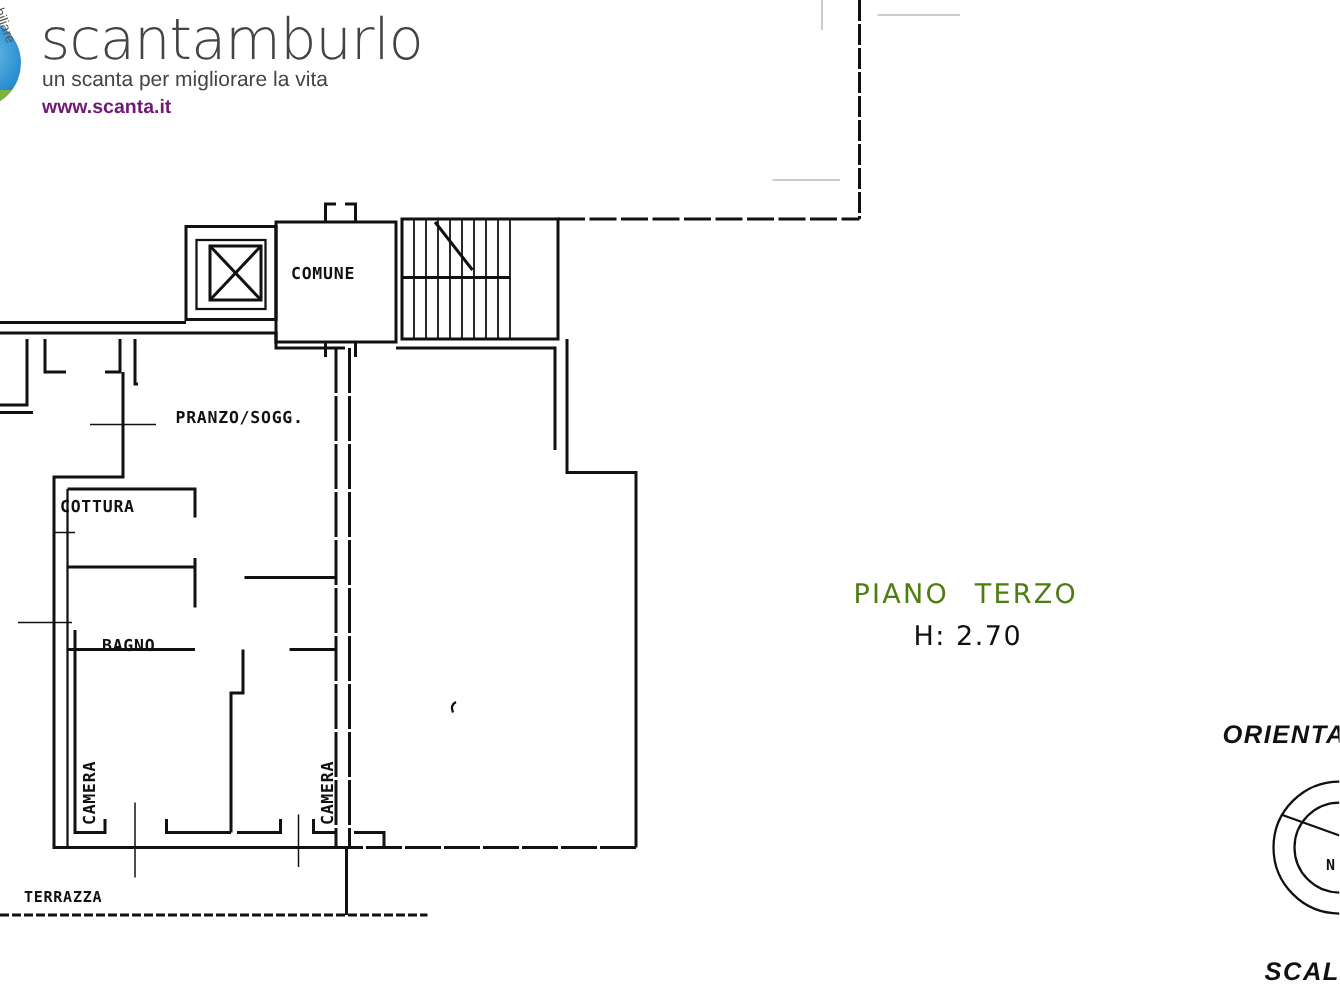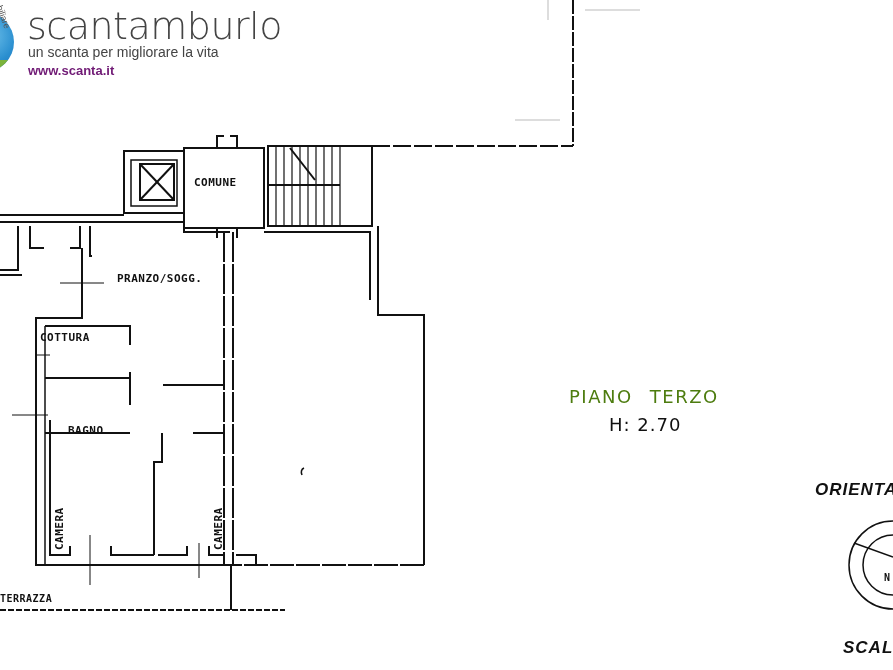--- a/index.html
+++ b/index.html
@@ -110,19 +110,19 @@
     <line x1="854" y1="543" x2="893" y2="557"></line>
   </g>
 </svg>
 
 <span class="lbl" style="left:194px;top:176px;text-align:center;">COMUNE</span>
 <span class="lbl" style="left:117px;top:272px;">PRANZO/SOGG.</span>
 <span class="lbl" style="left:40px;top:331px;">COTTURA</span>
 <span class="lbl" style="left:68px;top:424px;">BAGNO</span>
 <span class="lbl v" style="left:53px;top:550px;">CAMERA</span>
 <span class="lbl v" style="left:212px;top:550px;">CAMERA</span>
-<span class="lbl" style="left:0px;top:593px;font-size:10px;">TERRAZZA</span>
+<span class="lbl" style="left:16px;top:593px;font-size:10px;">TERRAZZA</span>
 
 <div class="title">PIANO TERZO</div>
 <div class="height">H: 2.70</div>
 <div class="orient">ORIENTA</div>
 <span class="lbl" style="left:884px;top:572px;font-size:10px;">N</span>
 <div class="scala">SCALA</div>
 
 </body></html>

